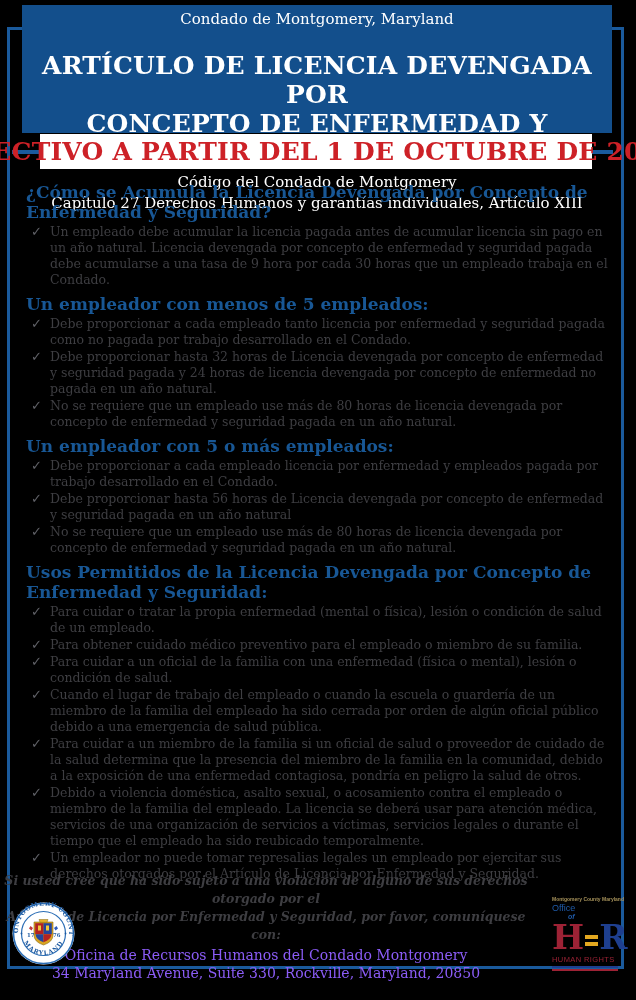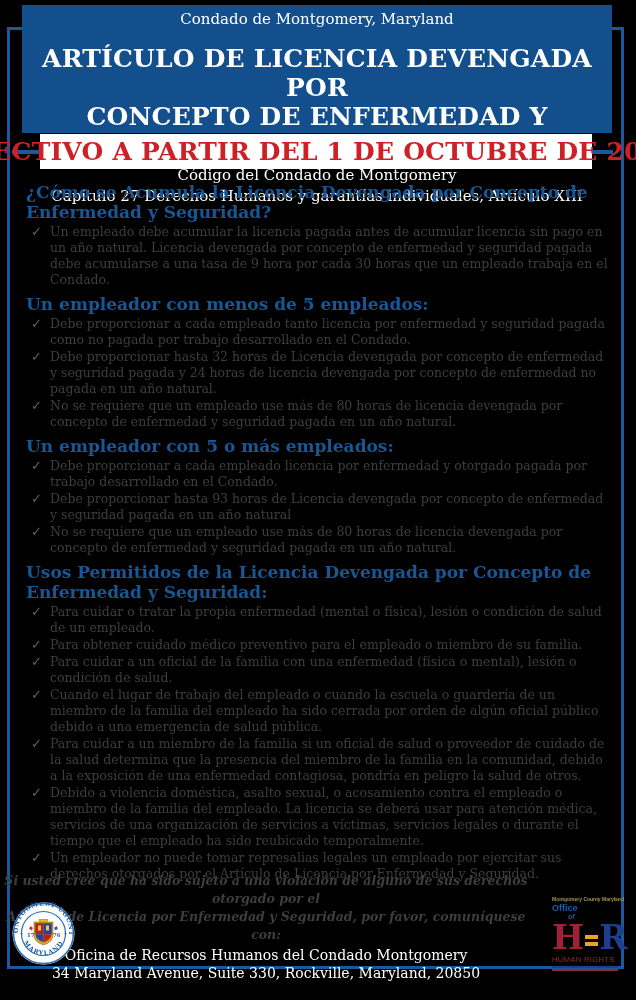--- a/index.html
+++ b/index.html
@@ -5,48 +5,48 @@
   html,body{margin:0;padding:0;background:#000;}
   .page{position:relative;width:636px;height:1000px;background:#000;overflow:hidden;
         font-family:"DejaVu Serif","Liberation Serif",serif;padding-left:28px;}
   
   .frame{position:absolute;left:7px;top:27px;width:617px;height:942px;
          border:3px solid #1a5a9c;box-sizing:border-box;}
   
   .header-box{position:absolute;left:22px;top:5px;width:590px;height:128px;
               background:#134f8c;color:#fff;text-align:center;z-index:2;}
   .hdr-county{font-size:15px;margin-top:5px;}
-  .hdr-title{font-size:25px;font-weight:bold;line-height:29px;margin-top:16px;letter-spacing:.2px;}
+  .hdr-title{font-size:25px;font-weight:bold;line-height:29px;margin-top:23px;letter-spacing:.2px;}
   .hdr-sub1{font-size:15px;margin-top:6px;}
   .hdr-sub2{font-size:15px;margin-top:3px;}
   
   .banner{position:absolute;left:40px;top:134px;width:552px;height:35px;background:#fff;
           z-index:3;display:flex;align-items:center;justify-content:center;}
   .banner-text{color:#cd2127;font-size:25px;font-weight:bold;letter-spacing:.2px;white-space:nowrap;}
   .dash{position:absolute;height:4px;background:#1a5a9c;top:150px;z-index:2;}
   .dash-left{left:12px;width:28px;}
   .dash-right{left:592px;width:21px;}
   
   .content{position:absolute;left:26px;top:176px;width:584px;z-index:2;}
   .sec-heading{color:#185795;font-size:17px;font-weight:bold;line-height:20px;margin:6px 0 2px 0;}
   .bullet{display:flex;margin:1px 0;}
   .check{flex:none;width:24px;color:#606167;font-size:13px;line-height:16px;padding-left:5px;box-sizing:border-box;}
   .btext{flex:1;color:#3e3e42;font-size:12.5px;line-height:16px;}
   
   .footer{position:absolute;left:0;top:872px;width:532px;text-align:center;z-index:2;}
   .notice{color:#3e3e42;font-size:12.5px;font-style:italic;font-weight:bold;line-height:18px;}
-  .f-office,.f-address,.f-contact{color:#ffffff;font-size:14px;line-height:18px;}
+  .f-office,.f-address,.f-contact{color:#8b5cf6;font-size:14px;line-height:18px;}
   .f-office{margin-top:2px;}
   
   .seal{position:absolute;left:12px;top:902px;width:63px;height:63px;z-index:4;}
   
   .hrlogo{position:absolute;left:552px;top:896px;width:70px;z-index:4;
           font-family:"Liberation Sans","DejaVu Sans",sans-serif;text-align:left;}
   .hr-tag{font-size:5px;color:#a5915a;font-weight:bold;white-space:nowrap;}
-  .hr-office{color:#1f5aa8;font-size:9px;font-weight:bold;line-height:9px;margin-top:2px;}
+  .hr-office{color:#1f5aa8;font-size:9px;font-weight:normal;line-height:9px;margin-top:2px;}
   .hr-of{color:#1f5aa8;font-size:7px;font-weight:bold;font-style:italic;margin-left:16px;line-height:7px;}
   .hr-letters{display:flex;align-items:center;height:32px;margin-top:1px;}
   .hr-h{color:#9d2235;font-size:34px;font-weight:bold;line-height:30px;font-family:"DejaVu Serif",serif;}
   .hr-eq{display:flex;flex-direction:column;gap:3px;margin:6px 1px 0 1px;}
   .hr-eq span{display:block;width:13px;height:4px;background:#e3a820;}
   .hr-r{color:#1e3f8f;font-size:34px;font-weight:bold;line-height:30px;font-family:"DejaVu Serif",serif;}
   .hr-name{color:#9d2235;font-size:7.5px;font-weight:normal;letter-spacing:.4px;margin-top:2px;white-space:nowrap;}
   .hr-line{height:2px;margin-top:1.5px;}
   .hr-line.blue{background:#1e3f8f;width:66px;}
   .hr-line.red{background:#9d2235;width:66px;}
@@ -92,25 +92,25 @@
       <span class="btext">Debe proporcionar hasta 32 horas de Licencia devengada por concepto de enfermedad y seguridad pagada y 24 horas de licencia devengada por concepto de enfermedad no pagada en un año natural.</span>
     </div>
     <div class="bullet">
       <span class="check">✓</span>
       <span class="btext">No se requiere que un empleado use más de 80 horas de licencia devengada por concepto de enfermedad y seguridad pagada en un año natural.</span>
     </div>
 
     <div class="sec-heading">Un empleador con 5 o más empleados:</div>
     <div class="bullet">
       <span class="check">✓</span>
-      <span class="btext">Debe proporcionar a cada empleado licencia por enfermedad y otorgado pagada por trabajo desarrollado en el Condado.</span>
-    </div>
-    <div class="bullet">
-      <span class="check">✓</span>
-      <span class="btext">Debe proporcionar hasta 93 horas de Licencia devengada por concepto de enfermedad y seguridad pagada en un año natural</span>
+      <span class="btext">Debe proporcionar a cada empleado licencia por enfermedad y empleados pagada por trabajo desarrollado en el Condado.</span>
+    </div>
+    <div class="bullet">
+      <span class="check">✓</span>
+      <span class="btext">Debe proporcionar hasta 56 horas de Licencia devengada por concepto de enfermedad y seguridad pagada en un año natural</span>
     </div>
     <div class="bullet">
       <span class="check">✓</span>
       <span class="btext">No se requiere que un empleado use más de 80 horas de licencia devengada por concepto de enfermedad y seguridad pagada en un año natural.</span>
     </div>
 
     <div class="sec-heading">Usos Permitidos de la Licencia Devengada por Concepto de Enfermedad y Seguridad:</div>
     <div class="bullet">
       <span class="check">✓</span>
       <span class="btext">Para cuidar o tratar la propia enfermedad (mental o física), lesión o condición de salud de un empleado.</span>

